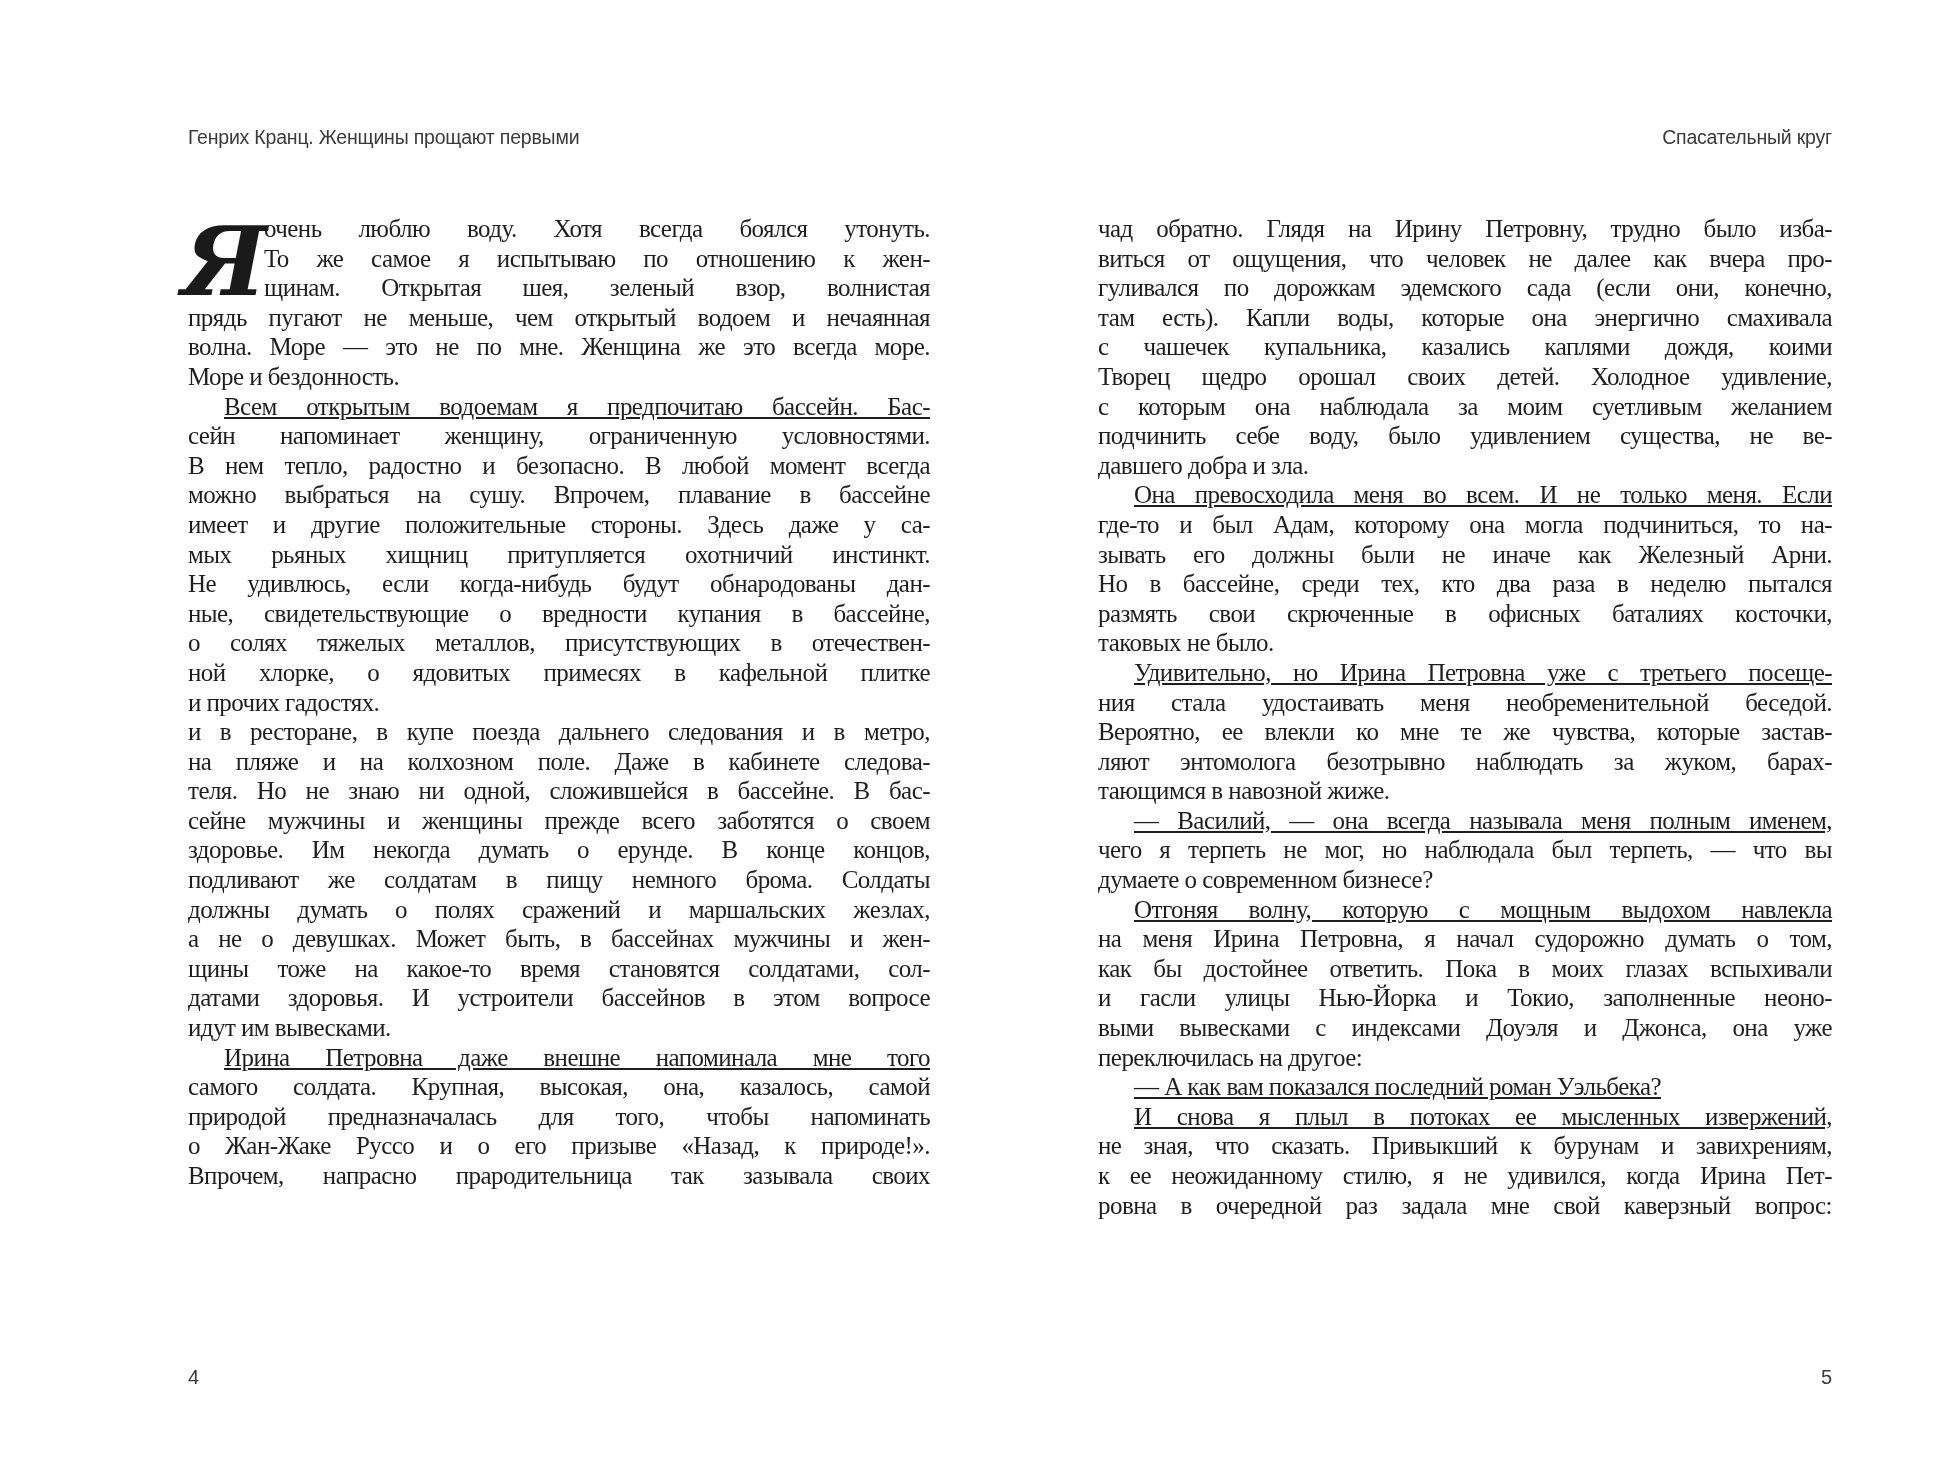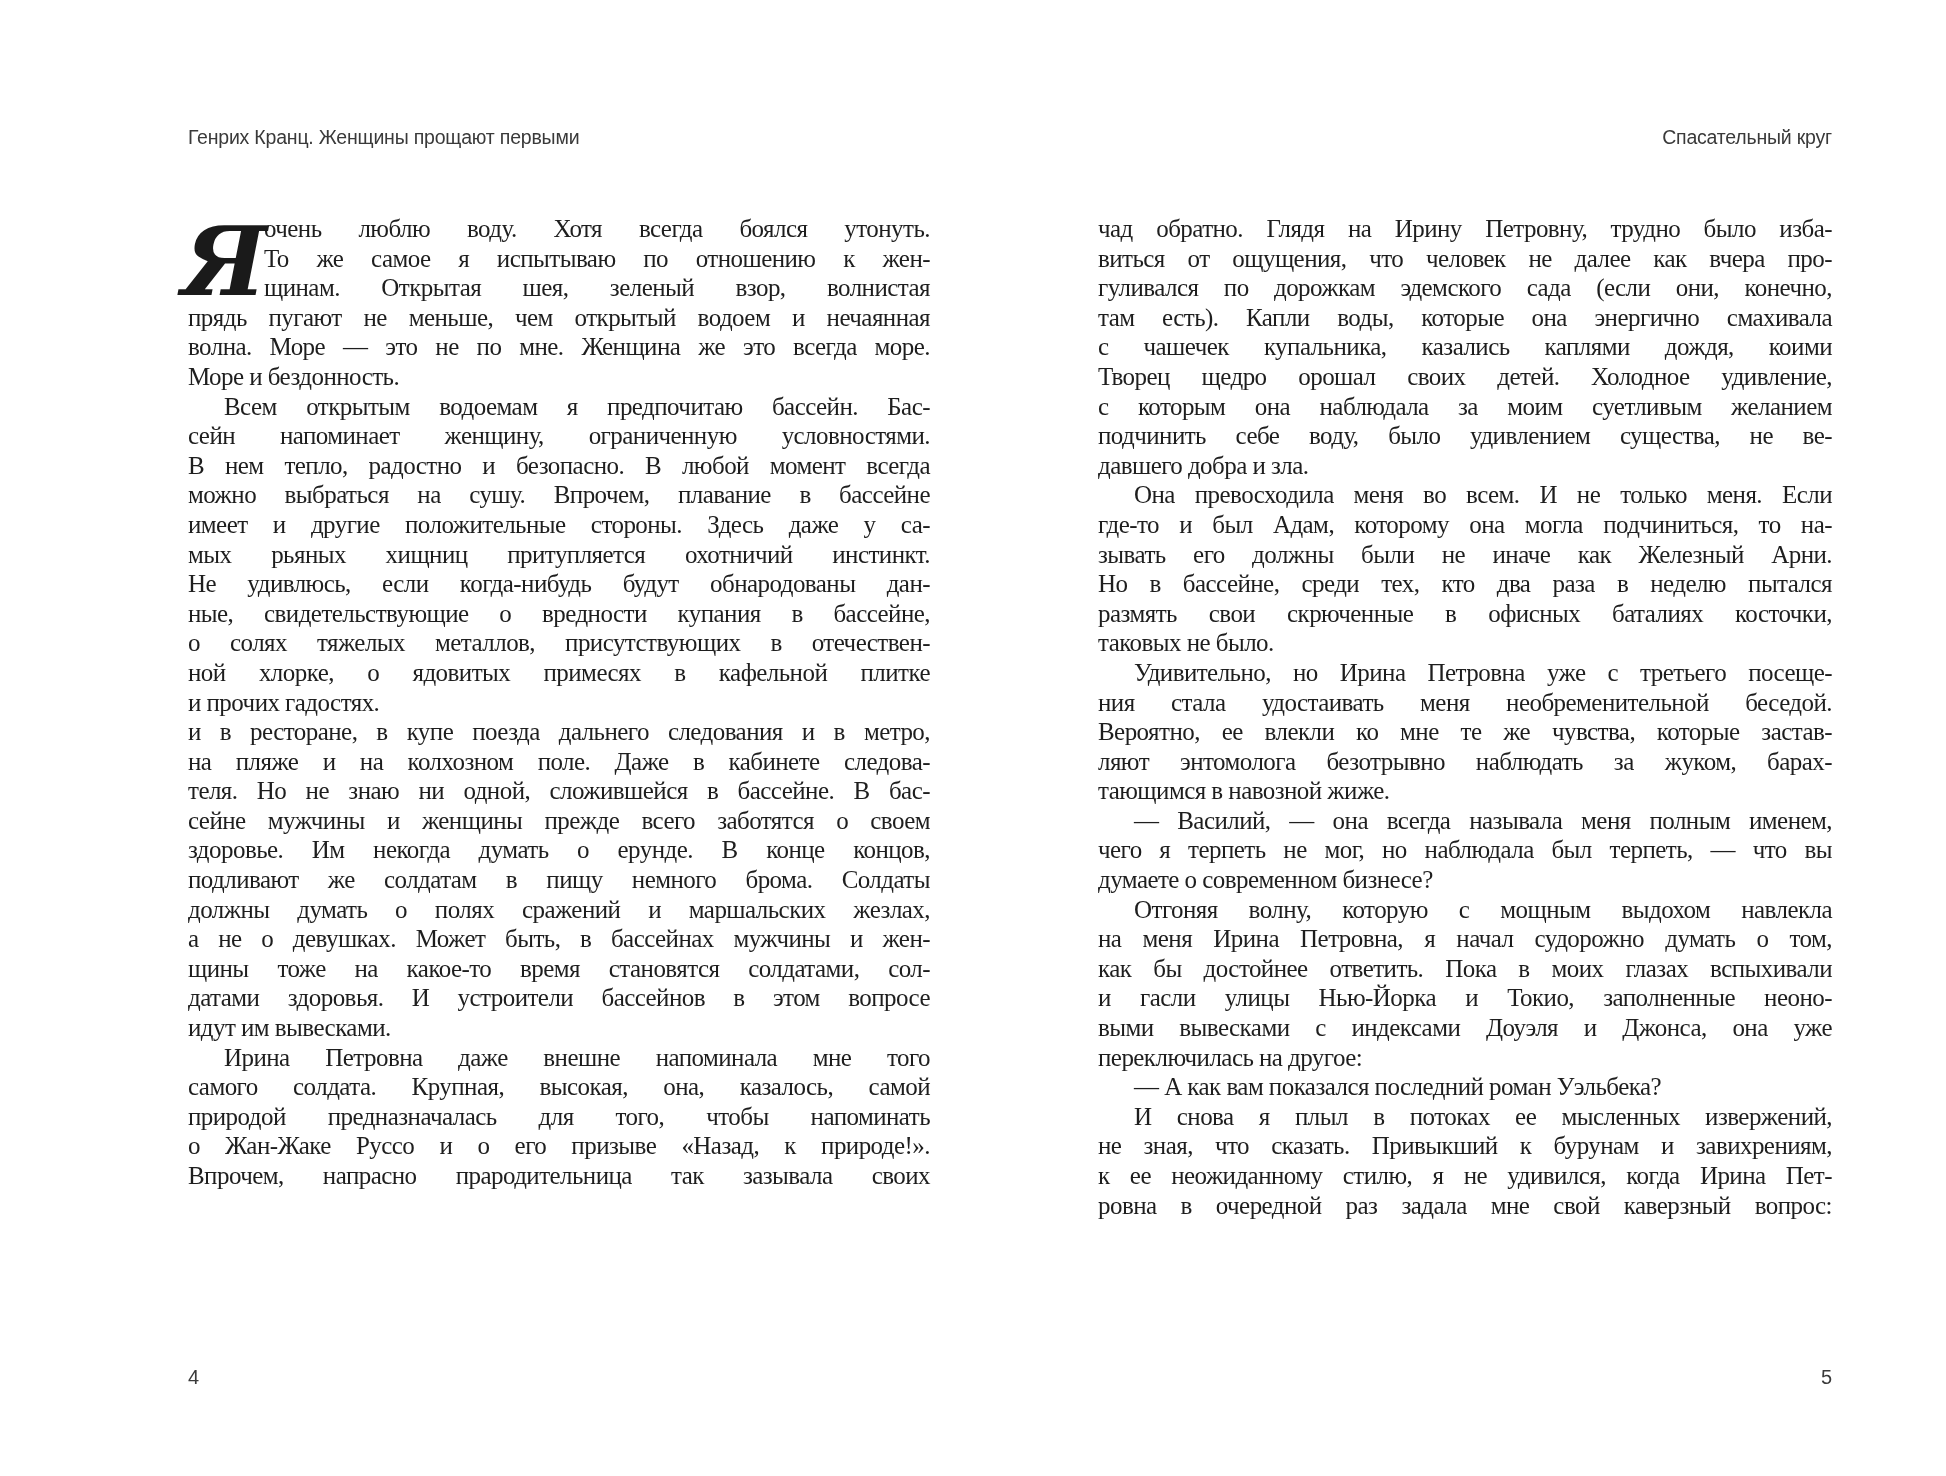--- a/index.html
+++ b/index.html
@@ -52,20 +52,21 @@
       height: 29.6px;
       overflow: visible;
       transform-origin: left center;
       letter-spacing: -0.55px;
     }
     .line.last {
       text-align-last: left;
     }
     .line.indent {
       padding-left: 36px;
+      text-decoration: underline;
     }
     .line.dc {
       padding-left: 76px;
     }
     .dropcap {
       position: absolute;
       left: -6px;
       top: 2px;
       font-family: "DejaVu Serif", serif;
       font-style: italic;

